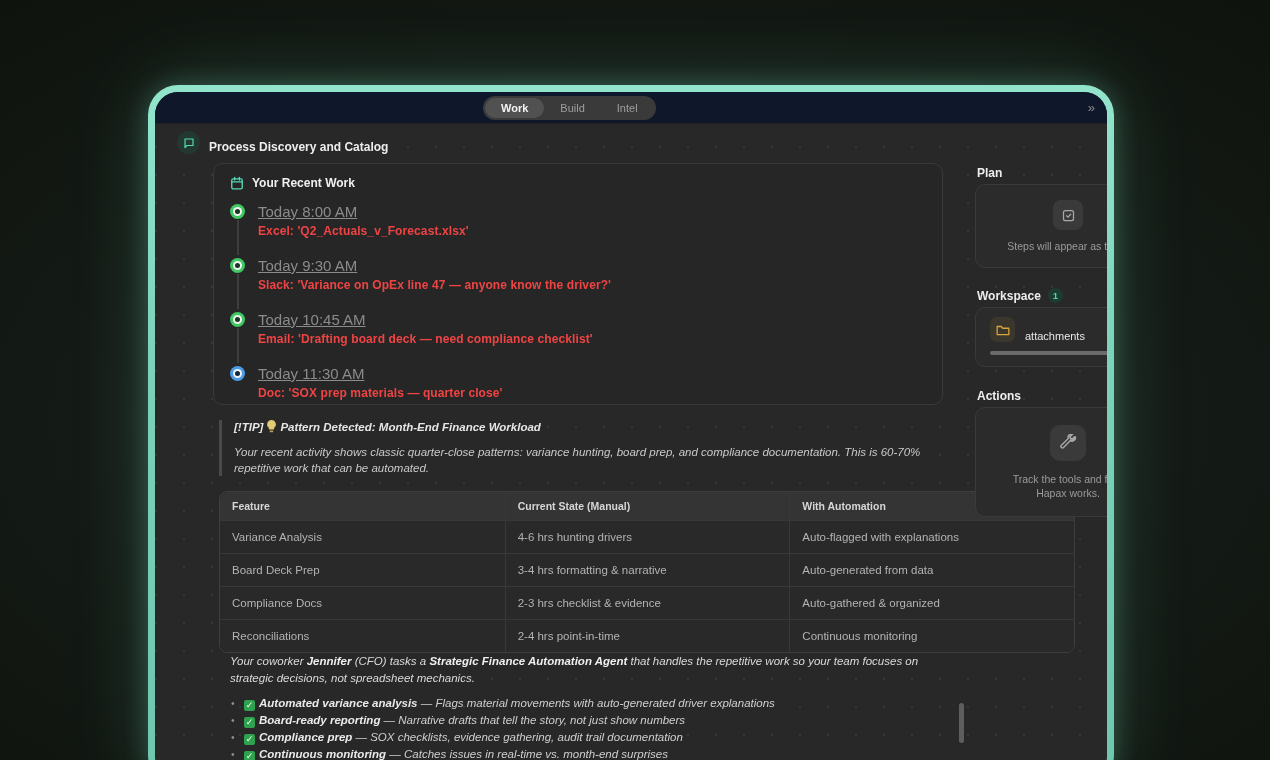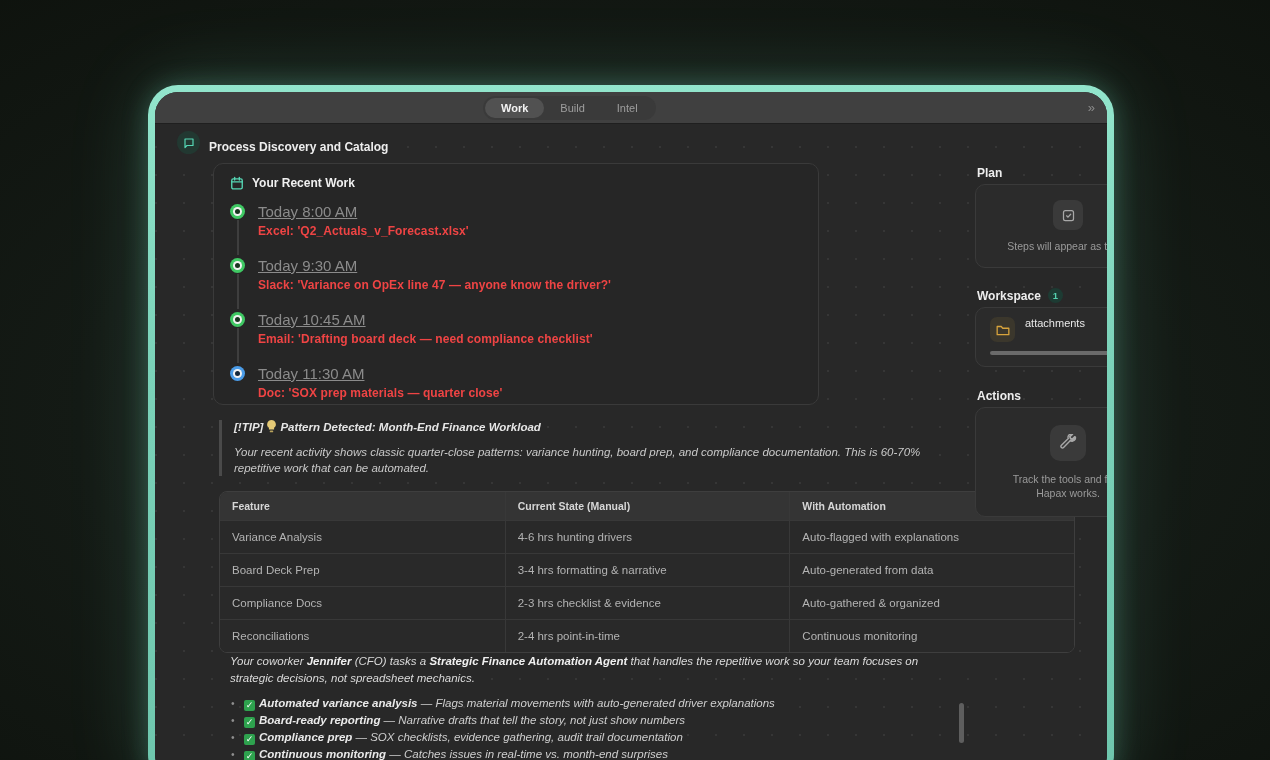--- a/index.html
+++ b/index.html
@@ -14,40 +14,40 @@
   
   .frame {
     position:absolute; left:148px; top:85px; width:966px; height:700px;
     border-radius:30px; padding:7px;
     background:linear-gradient(180deg,#92e5cc 0%,#7bd2b9 40%,#6ec6ad 100%);
     box-shadow:0 0 80px rgba(120,220,185,.20), 0 0 26px rgba(120,220,185,.28);
   }
   .window { width:100%; height:100%; background:#282828; border-radius:23px; overflow:hidden; display:flex; flex-direction:column; }
 
   
-  .topbar { height:32px; background:#404040; border-bottom:1px solid #1f1f1f; position:relative; flex:0 0 auto; }
+  .topbar { height:32px; background:#0f172a; border-bottom:1px solid #1f1f1f; position:relative; flex:0 0 auto; }
   .tabs { position:absolute; left:328px; top:4px; height:24px; background:#3a3a3a; border-radius:12px; display:flex; align-items:center; padding:2px; }
   .tab { height:20px; padding:0 16px; display:flex; align-items:center; border-radius:10px; font-size:11px; color:#9e9e9e; cursor:pointer; }
   .tab.active { background:#515151; color:#f2f2f2; font-weight:700; }
   .collapse { position:absolute; right:12px; top:7px; color:#8a8a8a; font-size:13px; line-height:18px; cursor:pointer; }
 
   
   .content {
     flex:1; position:relative; background:#282828; overflow:hidden;
     background-image:radial-gradient(circle, rgba(255,255,255,.065) 1px, transparent 1.4px);
     background-size:28px 28px; background-position:15px 9px;
   }
 
   .chat-header { position:absolute; left:22px; top:7px; display:flex; align-items:flex-end; gap:9px; }
   .chat-icon-wrap { width:23px; height:23px; border-radius:50%; background:#223831; display:flex; align-items:center; justify-content:center; }
   .page-title { font-size:12px; font-weight:700; color:#ededed; }
 
   
   .recent-card {
-    position:absolute; left:58px; top:39px; width:606px; height:242px;
+    position:absolute; left:58px; top:39px; width:730px; height:242px;
     background:#262626; border:1px solid #3a3a3a; border-radius:10px; padding:12px 16px;
   }
   .card-head { display:flex; align-items:center; gap:8px; margin-bottom:13px; }
   .card-title { font-size:12px; font-weight:700; color:#f0f0f0; }
   .t-item { display:flex; gap:13px; position:relative; padding-bottom:19px; }
   .t-item:last-child { padding-bottom:0; }
   .t-marker { width:15px; height:15px; border-radius:50%; background:#3fc863; flex:0 0 auto; position:relative; margin-top:1px; z-index:1;
               display:flex; align-items:center; justify-content:center; }
   .t-marker::before { content:""; width:9px; height:9px; border-radius:50%; background:#f2f2f2; display:block; }
   .t-marker::after { content:""; width:5px; height:5px; border-radius:50%; background:#17351f; position:absolute; }
@@ -87,21 +87,21 @@
   .sidebar { position:absolute; left:820px; top:42px; width:200px; }
   .side-label { font-size:12px; font-weight:700; color:#ededed; display:flex; align-items:center; gap:7px; }
   .side-card { background:#2b2b2b; border:1px solid #3a3a3a; border-radius:10px; width:186px; }
   .plan-label { position:absolute; top:0; left:2px; }
   .plan-card { position:absolute; top:18px; left:0; height:84px; display:flex; flex-direction:column; align-items:center; justify-content:center; gap:10px; }
   .icon-sq { width:30px; height:30px; border-radius:8px; background:#3a3a3a; display:flex; align-items:center; justify-content:center; }
   .muted { font-size:10.5px; color:#9a9a9a; white-space:nowrap; text-align:center; }
   .ws-label { position:absolute; top:122px; left:2px; }
   .badge { width:15px; height:15px; border-radius:50%; background:#1d3b33; color:#55d1af; font-size:9.5px; font-weight:700; display:flex; align-items:center; justify-content:center; font-style:normal; }
   .ws-card { position:absolute; top:141px; left:0; height:60px; padding:9px 14px 8px; }
-  .ws-row { display:flex; align-items:flex-start; gap:10px; }
+  .ws-row { display:flex; align-items:flex-end; gap:10px; }
   .folder-sq { width:25px; height:25px; border-radius:7px; background:#3b372c; display:flex; align-items:center; justify-content:center; }
   .ws-file { font-size:11px; color:#e8e8e8; }
   .ws-scroll { margin-top:9px; height:4px; width:210px; background:#6a6a6a; border-radius:2px; }
   .act-label { position:absolute; top:223px; left:2px; }
   .act-card { position:absolute; top:241px; left:0; height:110px; display:flex; flex-direction:column; align-items:center; justify-content:center; gap:11px; }
   .act-card .icon-sq { width:36px; height:36px; border-radius:10px; }
   .act-text { line-height:14px; }
 
   svg { display:block; }
 </style>

